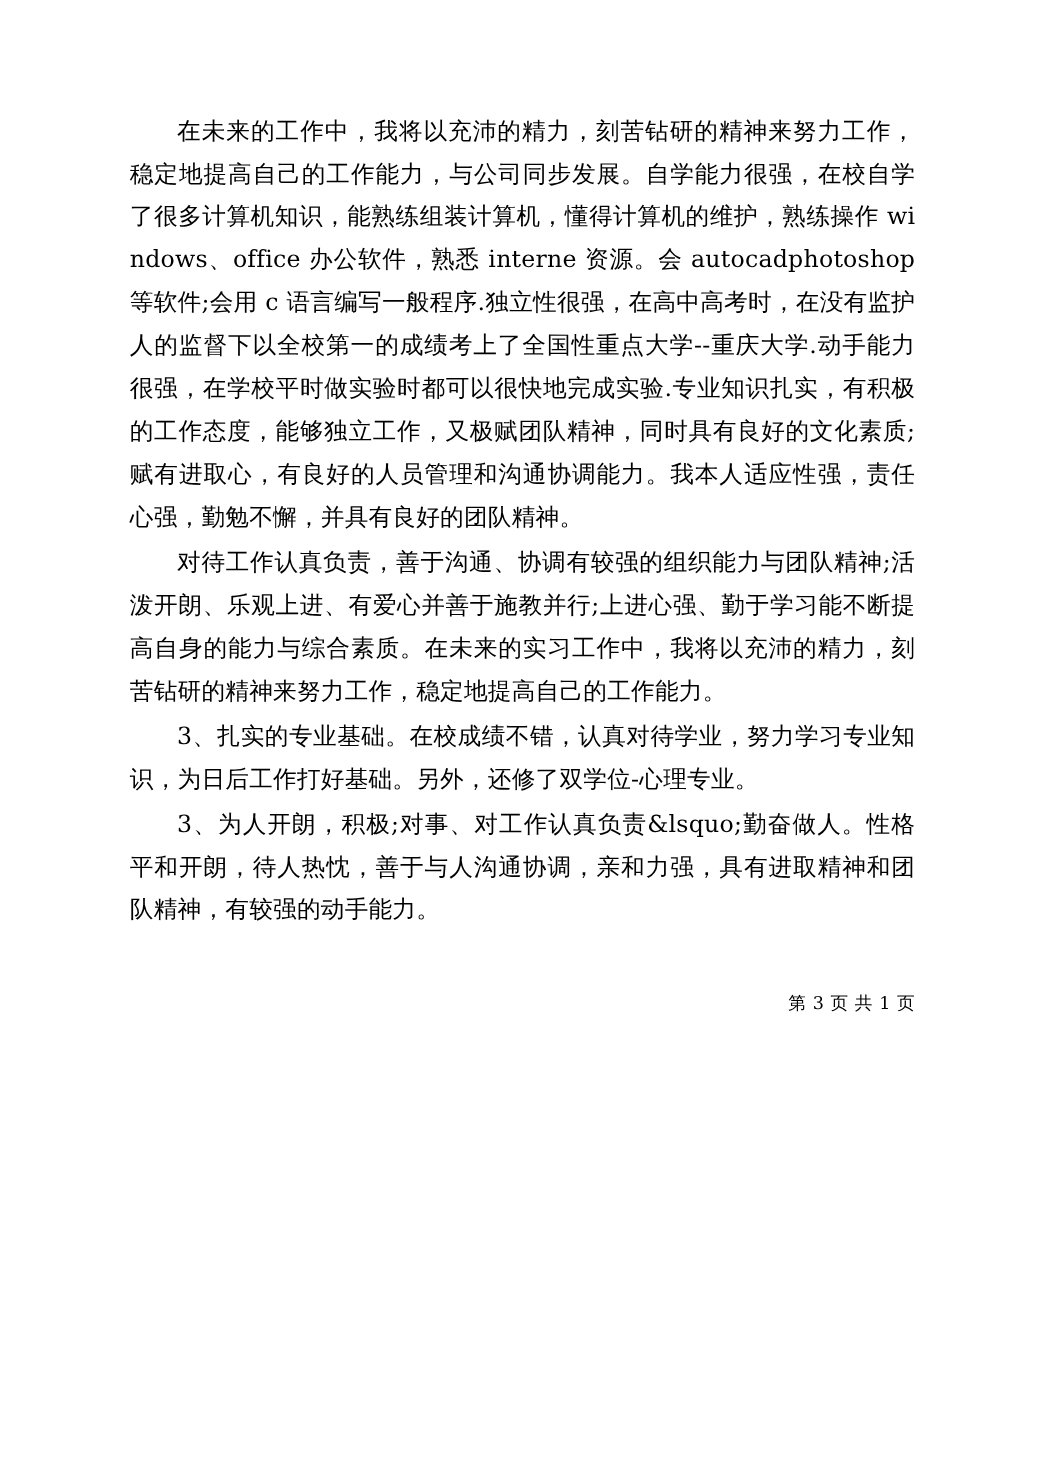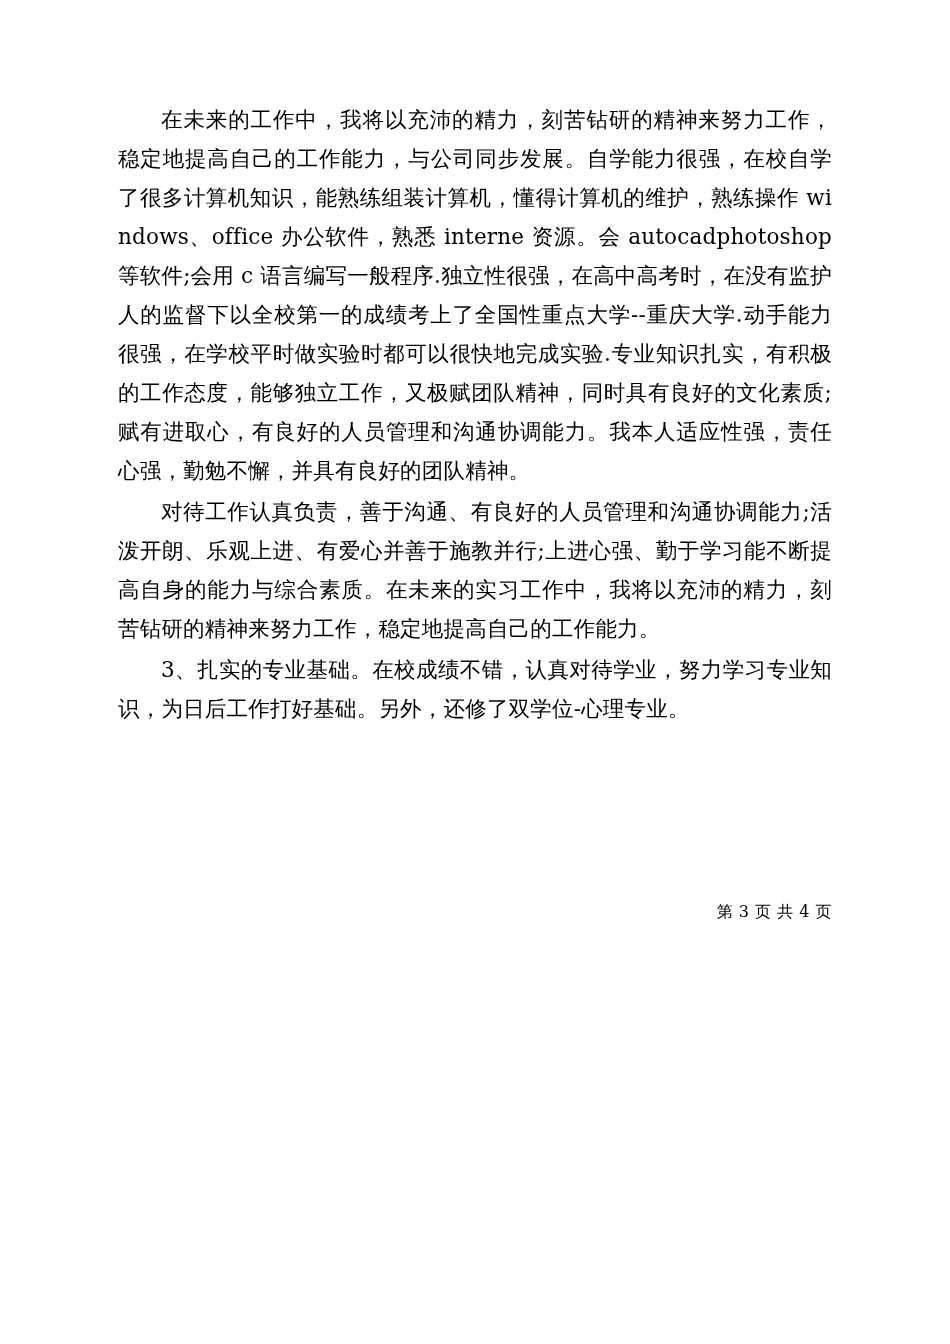--- a/index.html
+++ b/index.html
@@ -47,17 +47,18 @@
     color: #000;
     letter-spacing: 0.5px;
   }
 </style>
 </head>
 <body>
 
 <div class="page">
   <div class="doc-body">
     <p class="para">在未来的工作中，我将以充沛的精力，刻苦钻研的精神来努力工作，稳定地提高自己的工作能力，与公司同步发展。自学能力很强，在校自学了很多计算机知识，能熟练组装计算机，懂得计算机的维护，熟练操作 windows、office 办公软件，熟悉 interne 资源。会 autocadphotoshop 等软件;会用 c 语言编写一般程序.独立性很强，在高中高考时，在没有监护人的监督下以全校第一的成绩考上了全国性重点大学--重庆大学.动手能力很强，在学校平时做实验时都可以很快地完成实验.专业知识扎实，有积极的工作态度，能够独立工作，又极赋团队精神，同时具有良好的文化素质;赋有进取心，有良好的人员管理和沟通协调能力。我本人适应性强，责任心强，勤勉不懈，并具有良好的团队精神。</p>
-    <p class="para">对待工作认真负责，善于沟通、有良好的人员管理和沟通协调能力;活泼开朗、乐观上进、有爱心并善于施教并行;上进心强、勤于学习能不断提高自身的能力与综合素质。在未来的实习工作中，我将以充沛的精力，刻苦钻研的精神来努力工作，稳定地提高自己的工作能力。</p>
+    <p class="para">对待工作认真负责，善于沟通、协调有较强的组织能力与团队精神;活泼开朗、乐观上进、有爱心并善于施教并行;上进心强、勤于学习能不断提高自身的能力与综合素质。在未来的实习工作中，我将以充沛的精力，刻苦钻研的精神来努力工作，稳定地提高自己的工作能力。</p>
     <p class="para">3、扎实的专业基础。在校成绩不错，认真对待学业，努力学习专业知识，为日后工作打好基础。另外，还修了双学位-心理专业。</p>
+    <p class="para">3、为人开朗，积极;对事、对工作认真负责&amp;lsquo;勤奋做人。性格平和开朗，待人热忱，善于与人沟通协调，亲和力强，具有进取精神和团队精神，有较强的动手能力。</p>
   </div>
-  <div class="footer">第 3 页 共 4 页</div>
+  <div class="footer">第 3 页 共 1 页</div>
 </div>
 
 </body></html>

